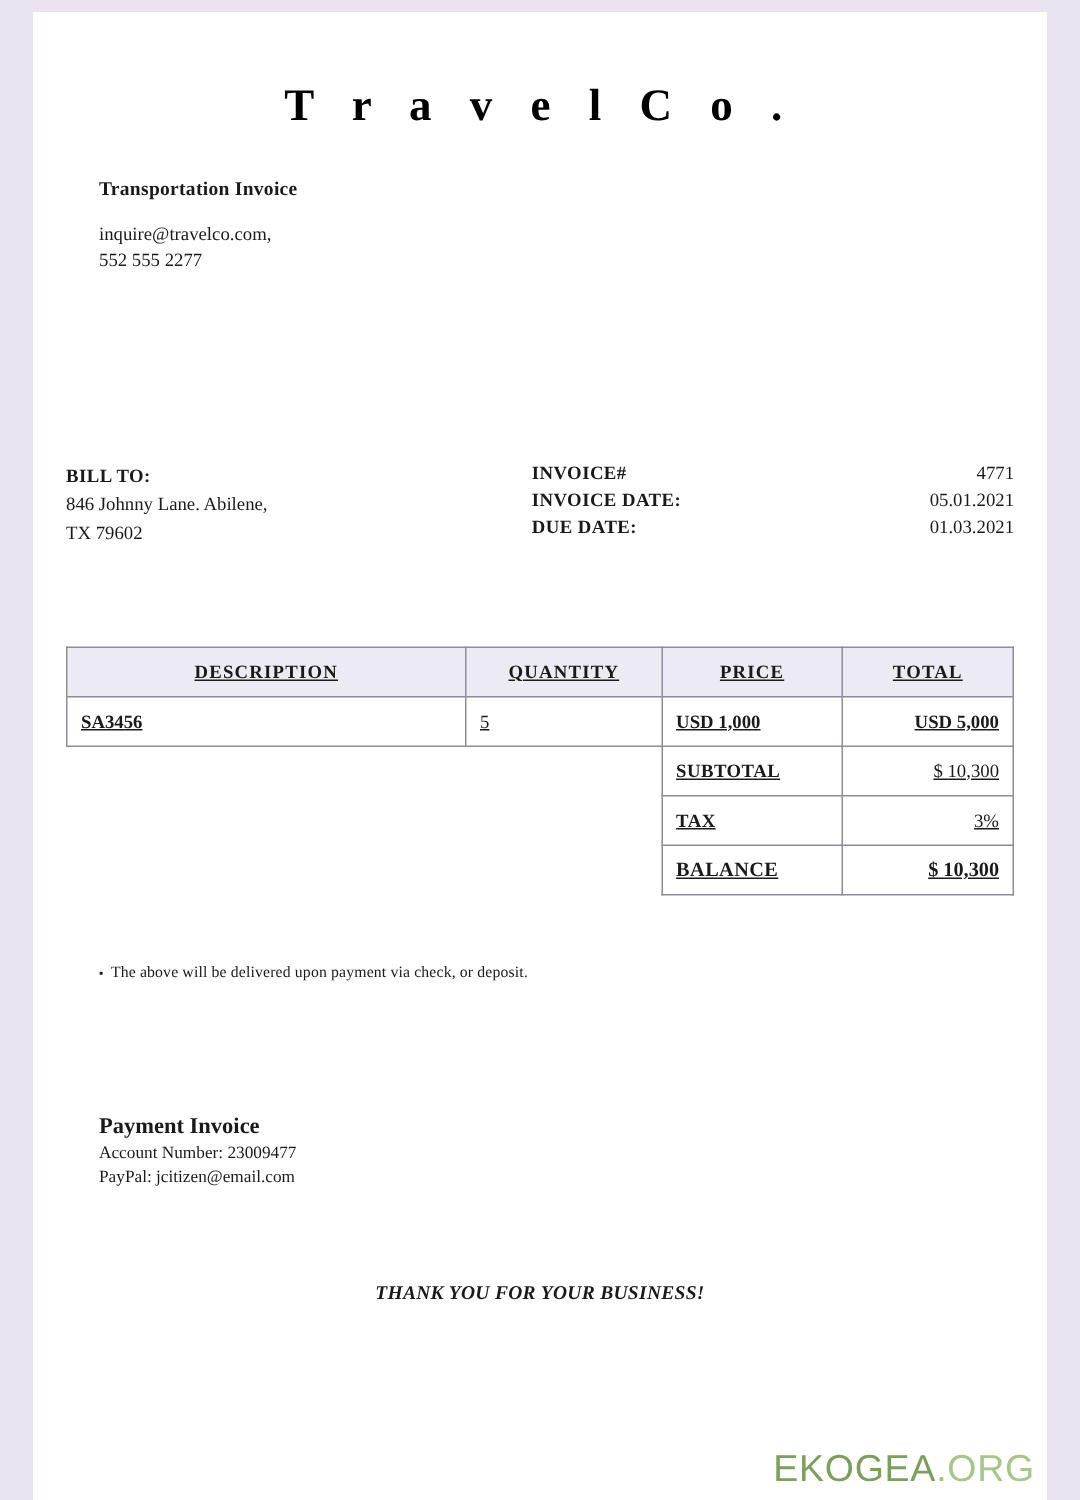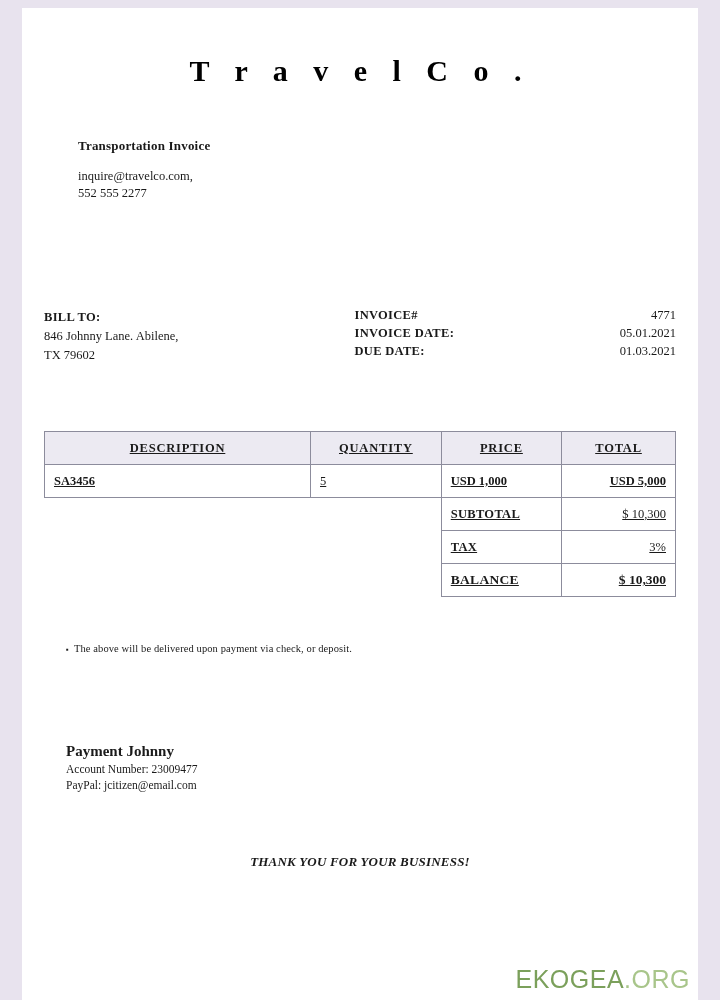--- a/index.html
+++ b/index.html
@@ -22,37 +22,37 @@
     height: 992px;
     background: #ffffff;
     box-sizing: border-box;
   }
   .sheet {
     position: absolute;
     left: 0;
     top: 0;
     width: 676px;
     height: 788px;
-    padding: 0 34px;
+    padding: 0 22px;
     box-sizing: border-box;
   }
 
   
   .company-title {
     text-align: center;
     font-family: "Liberation Serif", serif;
     font-weight: bold;
     font-size: 30px;
     letter-spacing: 9px;
     margin-top: 46px;
     color: #000;
   }
 
   .doc-type {
-    margin-top: 50px;
+    margin-top: 30px;
     margin-left: 22px;
     font-weight: bold;
     font-size: 13px;
     letter-spacing: 0.2px;
   }
 
   .contact {
     margin-top: 14px;
     margin-left: 22px;
     font-size: 12.5px;
@@ -304,21 +304,21 @@
       </tbody>
     </table>
 
     <div class="terms">
       <ul>
         <li>The above will be delivered upon payment via check, or deposit.</li>
       </ul>
     </div>
 
     <div class="payment">
-      <h4>Payment Johnny</h4>
+      <h4>Payment Invoice</h4>
       <div>Account Number: 23009477</div>
       <div>PayPal: jcitizen@email.com</div>
     </div>
 
     <div class="thanks">THANK YOU FOR YOUR BUSINESS!</div>
   </div>
 
   <div class="watermark">
     <span>EKOGEA</span><span class="org">.ORG</span>
   </div>

